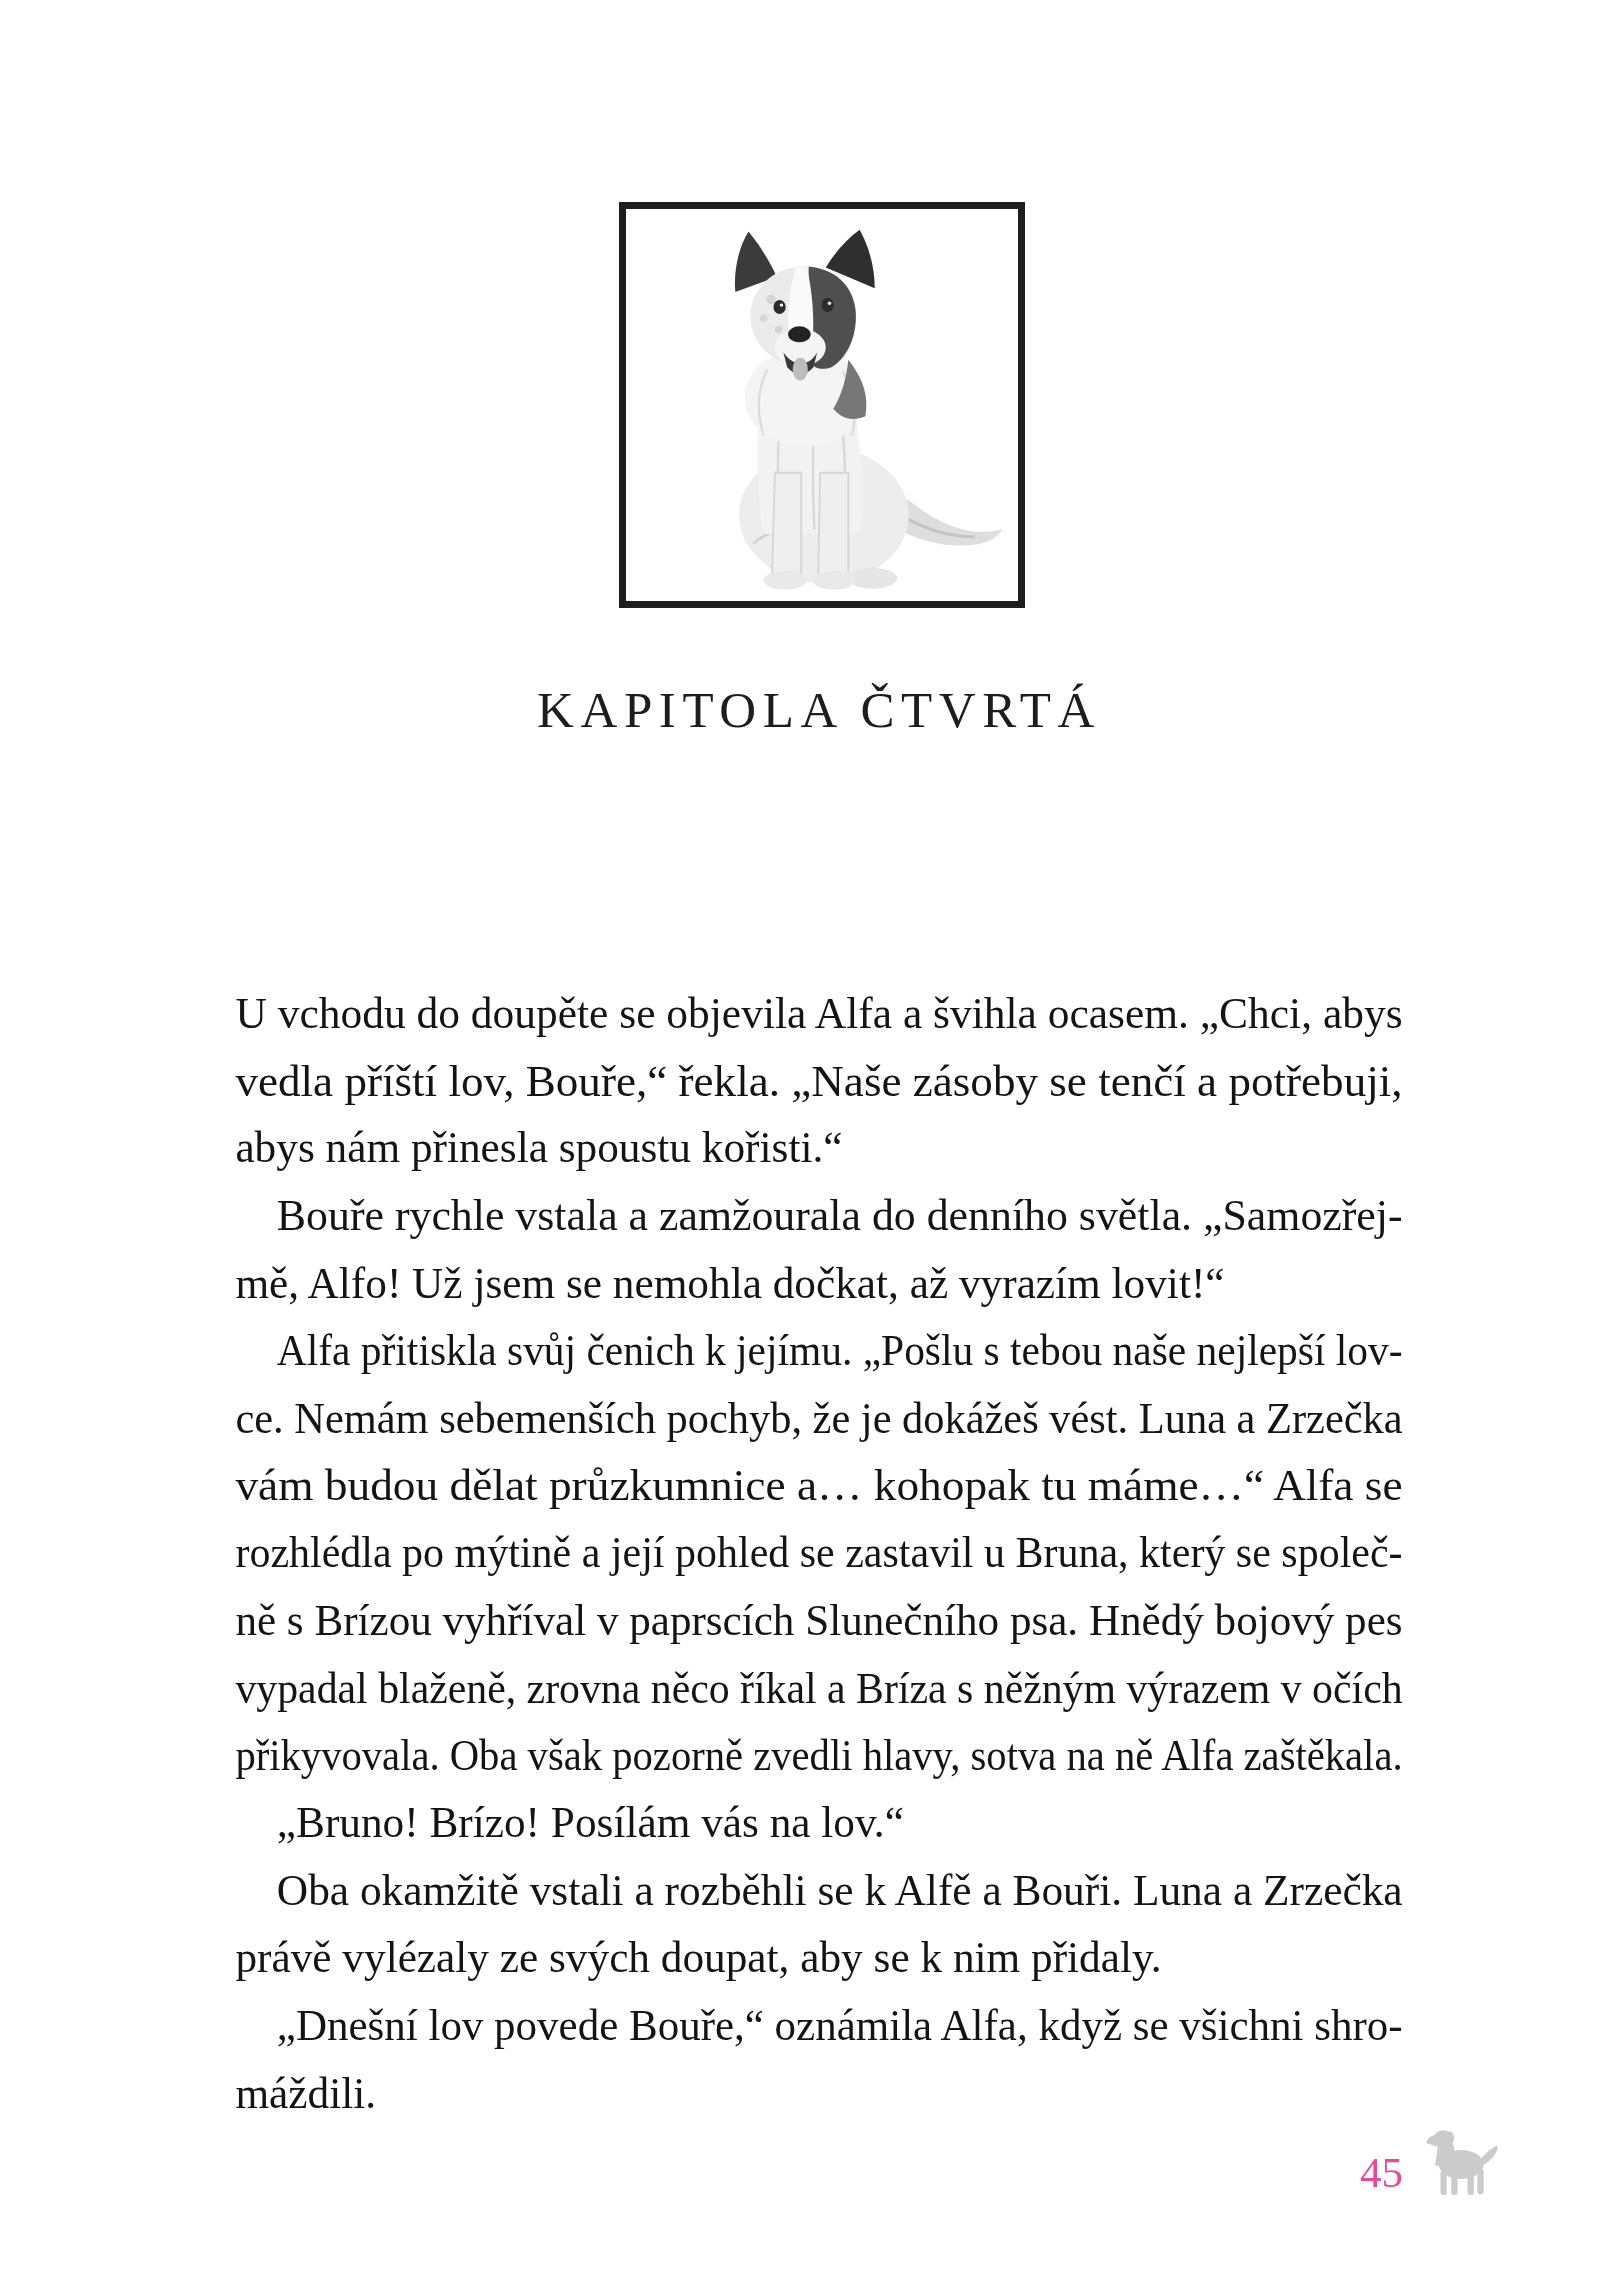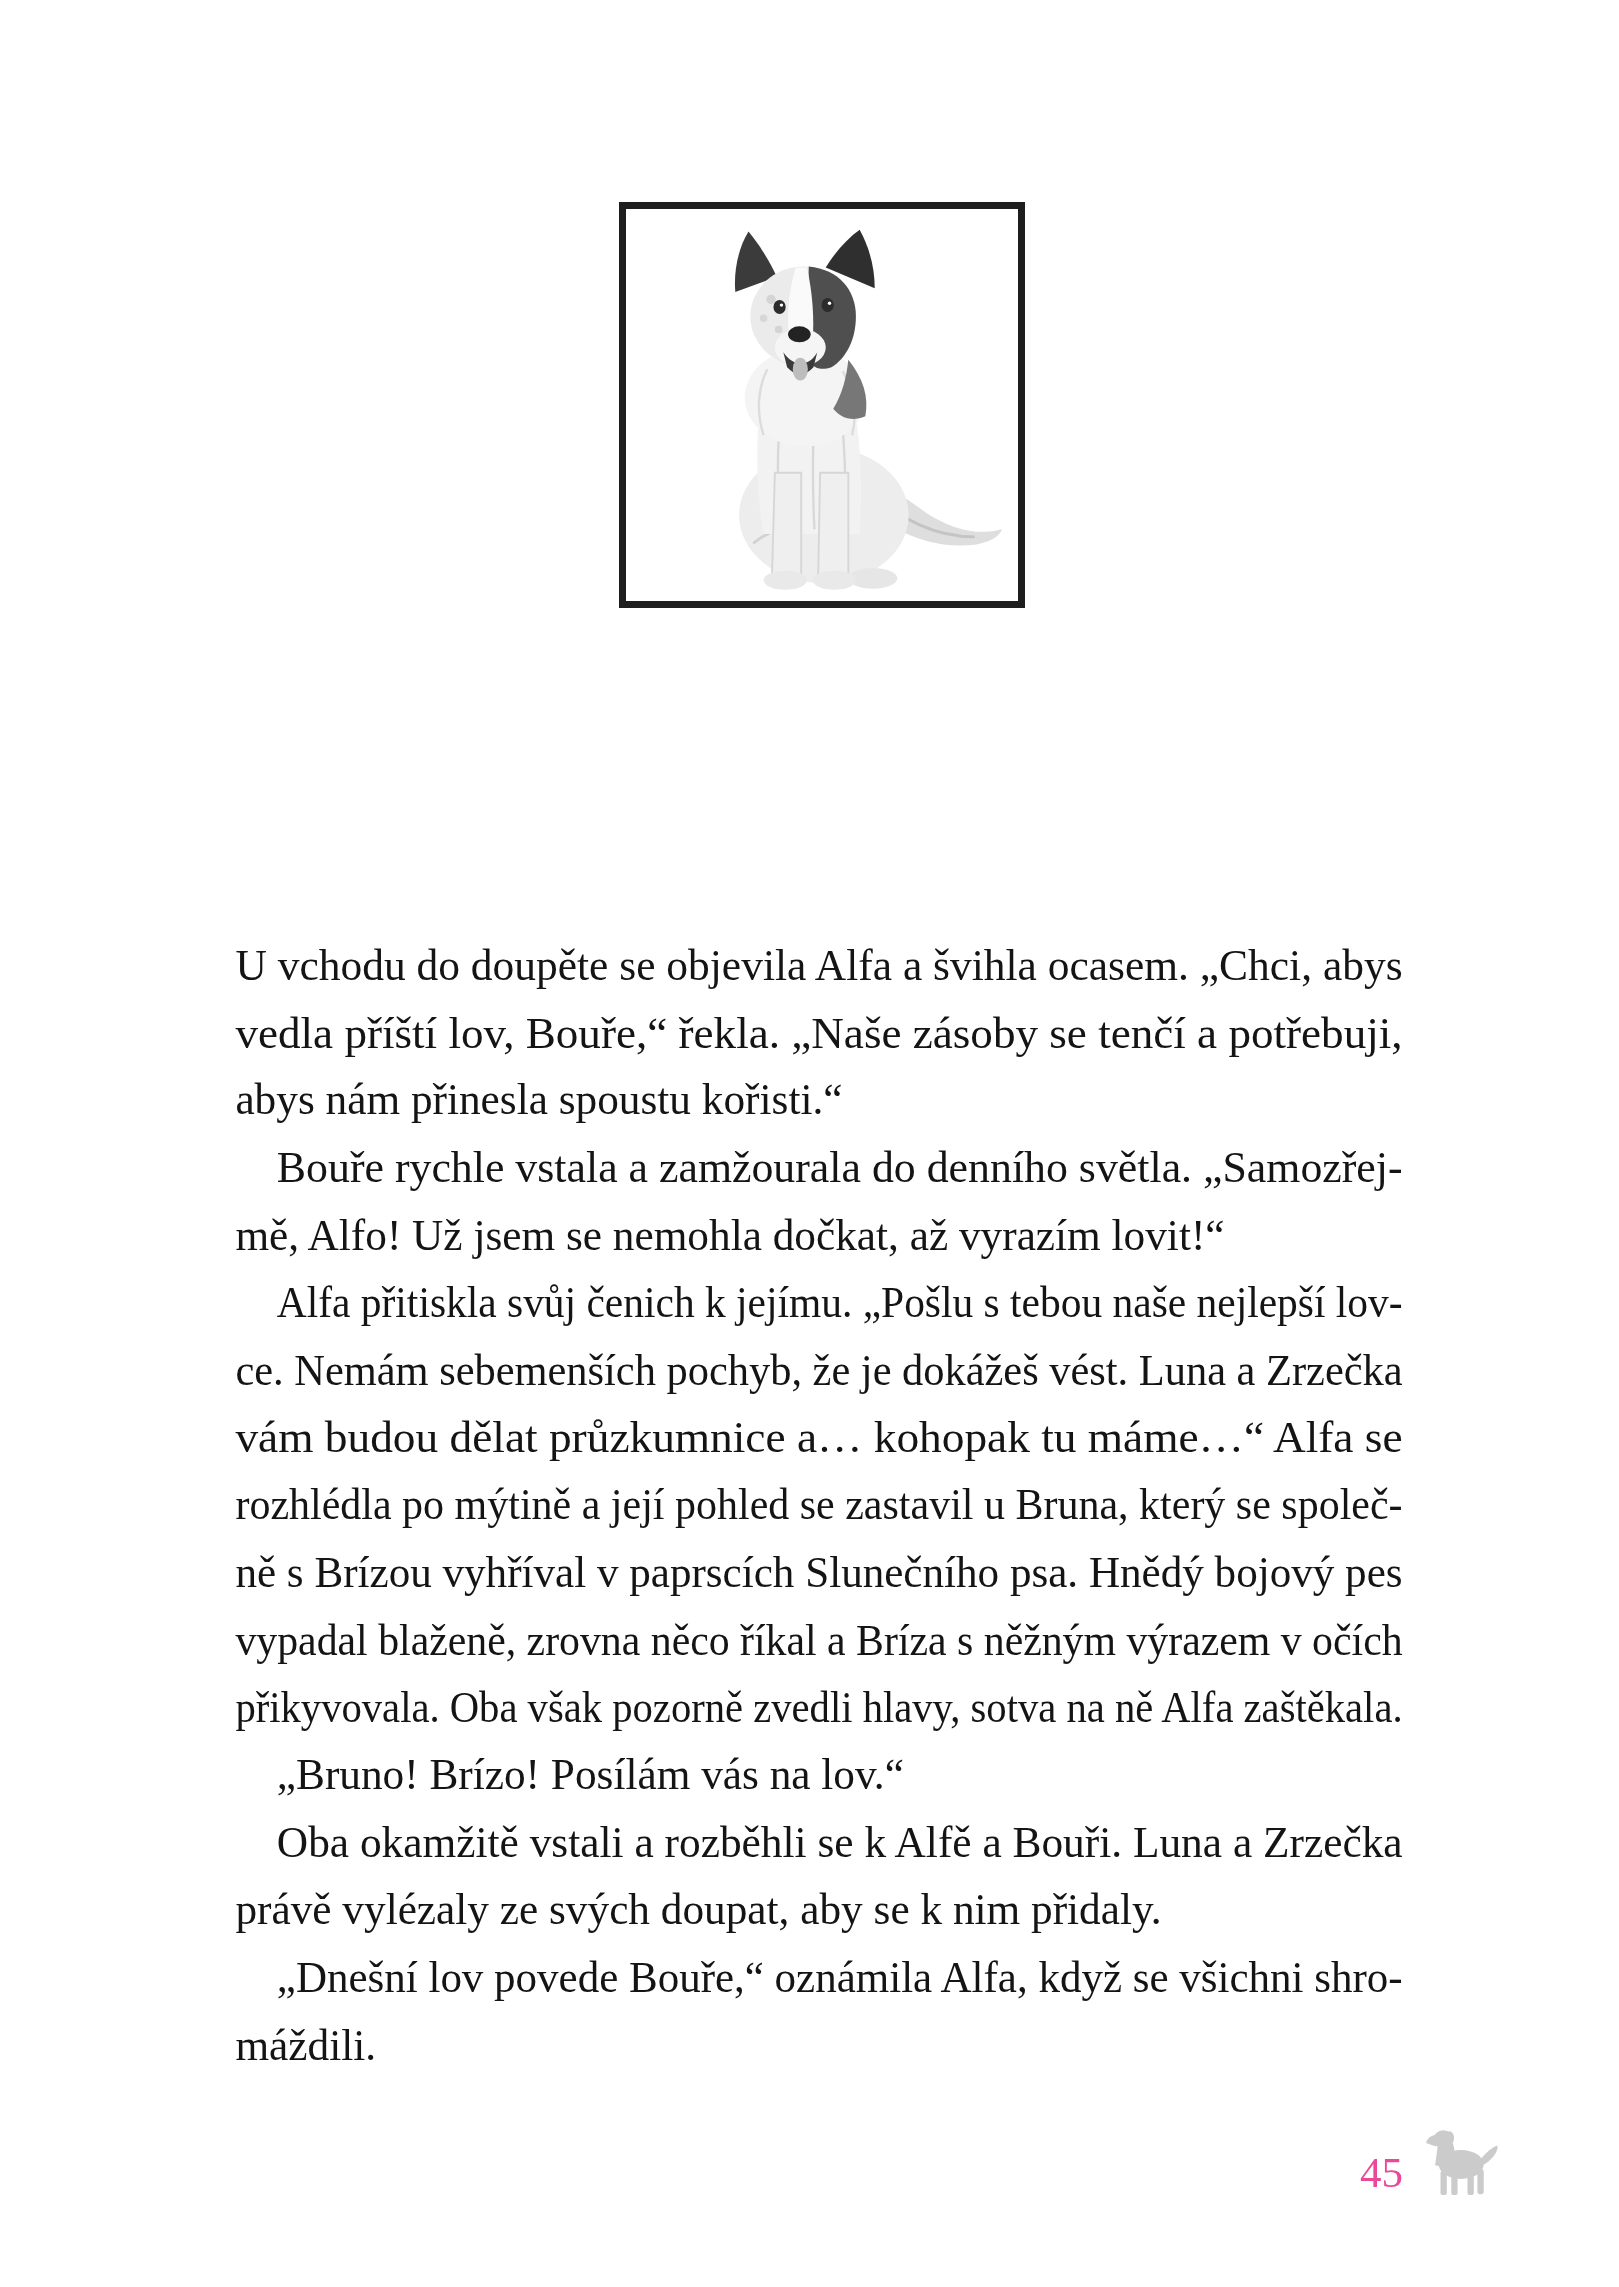--- a/index.html
+++ b/index.html
@@ -33,21 +33,21 @@
     font-weight:400;
     font-size:51px;
     line-height:1;
     letter-spacing:6.6px;
     color:#1d1d1d;
     font-family:"Liberation Serif", serif;
   }
   .text-block{
     position:absolute;
     left:235px;
-    top:914px;
+    top:962px;
     width:1168px;
     height:1186px;
   }
   .text-block svg{display:block;}
   .text-block text{
     font-family:"Liberation Serif", serif;
     font-size:46px;
     fill:#141414;
   }
   .page-num{
@@ -108,20 +108,21 @@
         <circle cx="165" cy="102" r="1.8" fill="#ffffff"></circle>
         <circle cx="216" cy="100" r="1.8" fill="#ffffff"></circle>
         <ellipse cx="185" cy="147" rx="27" ry="20" fill="#f5f5f5"></ellipse>
         <ellipse cx="184" cy="133" rx="12" ry="8.5" fill="#232323"></ellipse>
         <path d="M167 152 C178 168 194 168 203 152 L199 168 C190 178 180 178 171 168 Z" fill="#3a3a3a"></path>
         <ellipse cx="185" cy="170" rx="8" ry="12" fill="#bdbdbd"></ellipse>
       </g>
     </svg>
   </div>
 
+  <h1 class="chapter-heading">KAPITOLA ČTVRTÁ</h1>
 
   <div class="text-block">
     <svg viewBox="0 0 1240 1260" width="1168" height="1186">
       <text x="0" y="70" textLength="1240" lengthAdjust="spacingAndGlyphs">U vchodu do doupěte se objevila Alfa a švihla ocasem. „Chci, abys</text>
       <text x="0" y="142" textLength="1240" lengthAdjust="spacingAndGlyphs">vedla příští lov, Bouře,“ řekla. „Naše zásoby se tenčí a potřebuji,</text>
       <text x="0" y="213">abys nám přinesla spoustu kořisti.“</text>
 
       <text x="44" y="285" textLength="1196" lengthAdjust="spacingAndGlyphs">Bouře rychle vstala a zamžourala do denního světla. „Samozřej-</text>
       <text x="0" y="357">mě, Alfo! Už jsem se nemohla dočkat, až vyrazím lovit!“</text>
 

